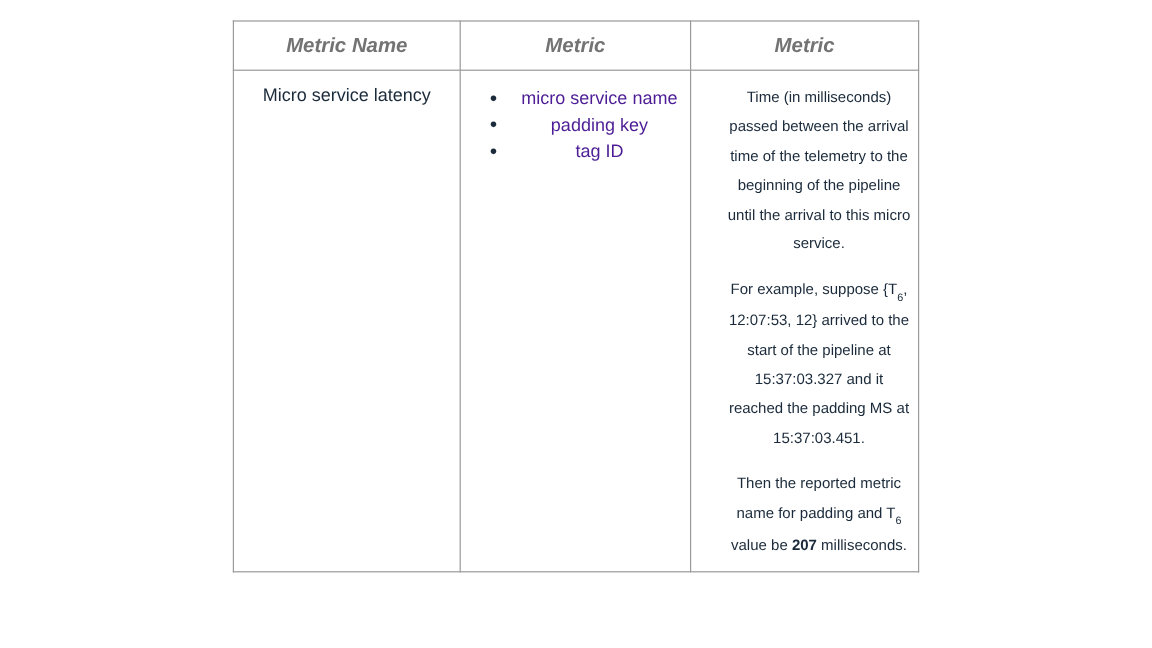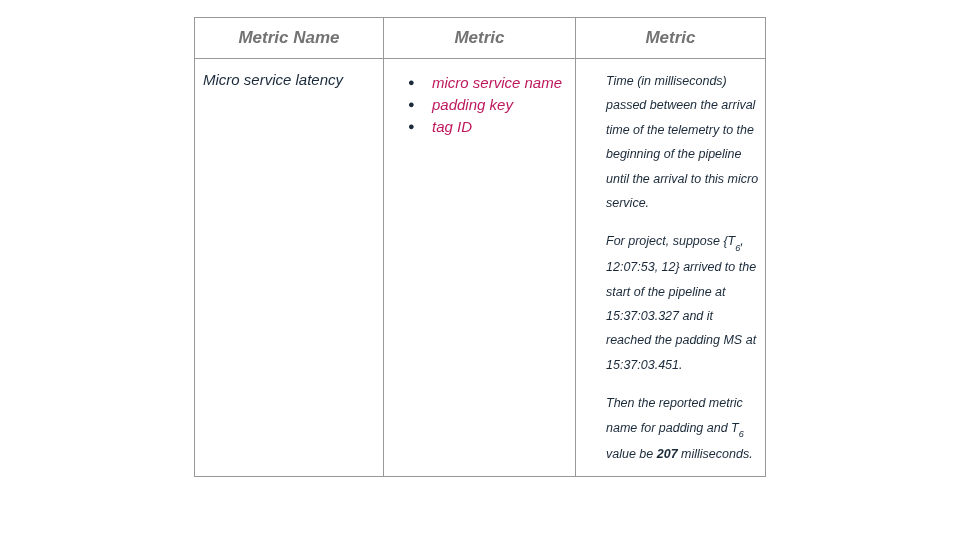--- a/index.html
+++ b/index.html
@@ -16,22 +16,21 @@
     }
     table {
       border-collapse: collapse;
       margin: 0 auto;
       width: 571px;
       table-layout: fixed;
     }
     th, td {
       border: 1px solid #999;
       vertical-align: top;
-      text-align: left;
-      font-style: italic;
+      text-align: center;
     }
     th {
       background: #fff;
       font-style: italic;
       font-weight: bold;
       font-size: 17px;
       text-align: center;
       padding: 10px 6px;
       color: #737373;
     }
@@ -42,21 +41,21 @@
     .col-labels { width: 192px; }
     .col-meaning { width: 190px; }
     .metric-cell {
       font-size: 15px;
       color: #1a2a3a;
       padding-top: 12px;
       padding-left: 8px;
     }
     .labels-cell {
       font-size: 15px;
-      color: #be185d;
+      color: #4c1d95;
       padding-top: 13px;
     }
     ul.labels-list {
       list-style: none;
       padding-left: 16px;
     }
     ul.labels-list li {
       position: relative;
       padding-left: 24px;
       line-height: 1.45;
@@ -112,18 +111,18 @@
       <td class="metric-cell">Micro service latency</td>
       <td class="labels-cell">
         <ul class="labels-list">
           <li>micro service name</li>
           <li>padding key</li>
           <li>tag ID</li>
         </ul>
       </td>
       <td class="meaning-cell">
         <p>Time (in milliseconds) passed between the arrival time of the telemetry to the beginning of the pipeline until the arrival to this micro service.</p>
-        <p><span>For project, suppose {T</span><span class="sub">6</span><span>, 12:07:53, 12} arrived to the start of the pipeline at 15:37:03.327 and it reached the padding MS at 15:37:03.451.</span></p>
+        <p><span>For example, suppose {T</span><span class="sub">6</span><span>, 12:07:53, 12} arrived to the start of the pipeline at 15:37:03.327 and it reached the padding MS at 15:37:03.451.</span></p>
         <p><span>Then the reported metric name for padding and T</span><span class="sub">6</span><span> value be </span><span class="bold">207</span><span> milliseconds.</span></p>
       </td>
     </tr>
   </tbody>
 </table>
 
 </body></html>

